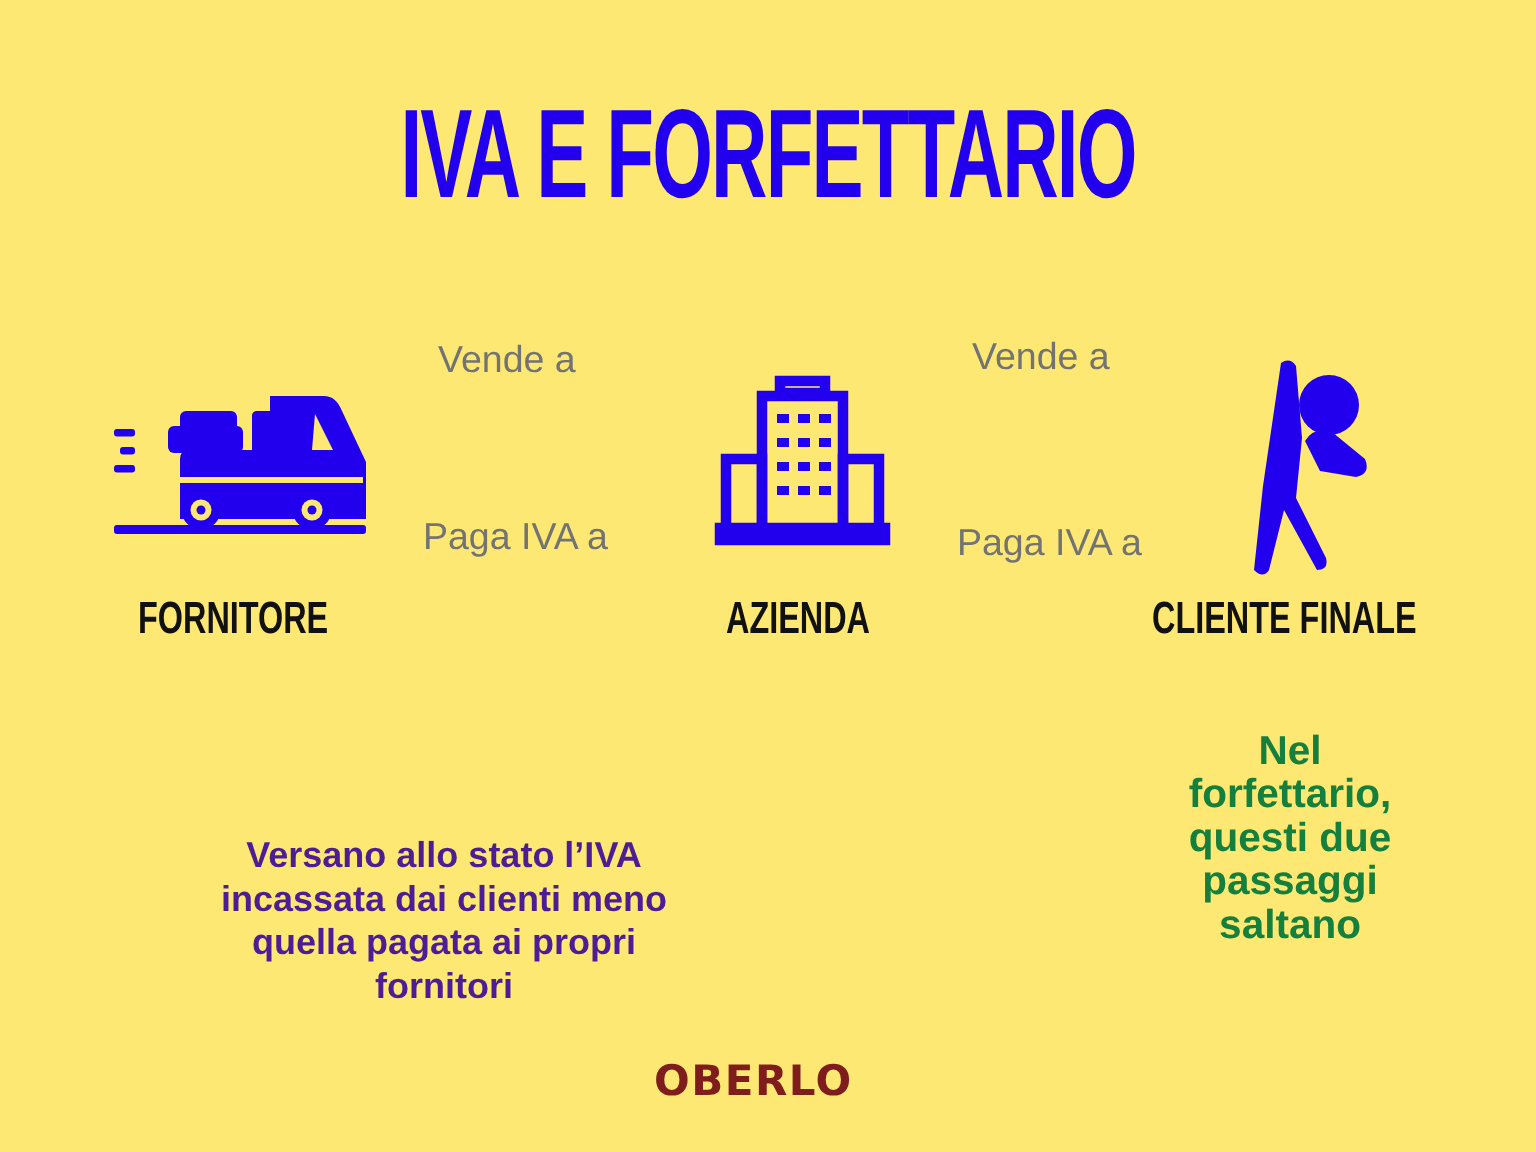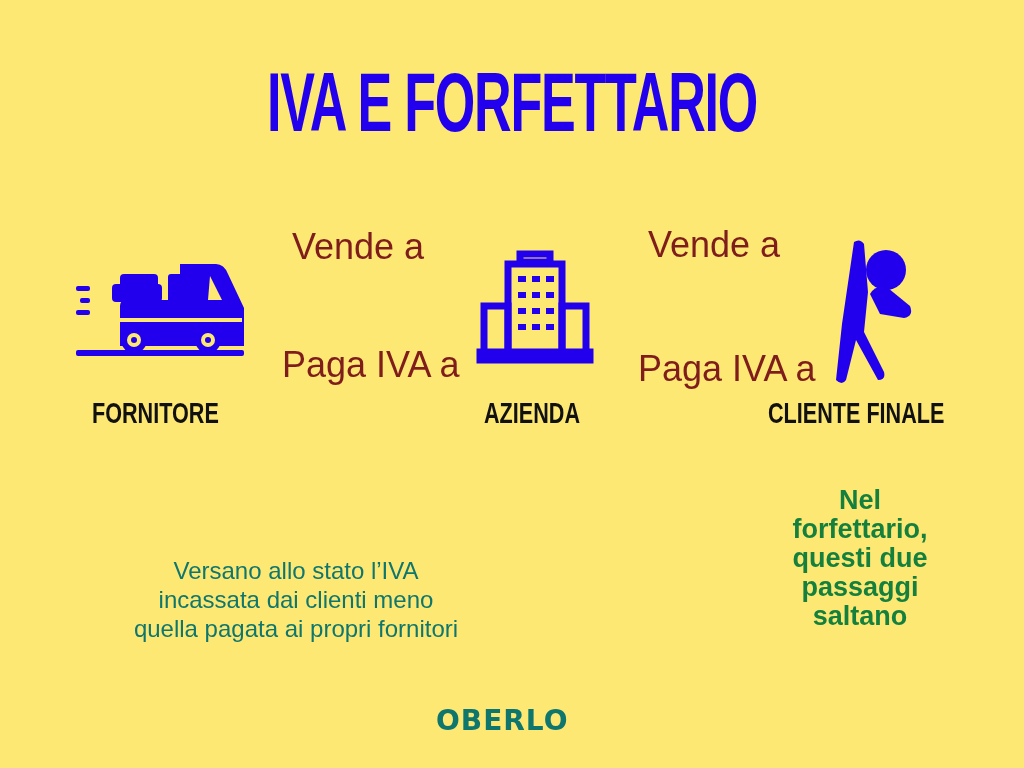--- a/index.html
+++ b/index.html
@@ -1,23 +1,23 @@
 <!DOCTYPE html>
 <html><head>
 <meta charset="utf-8">
 <style>
   html, body { margin:0; padding:0; }
   body { width:1024px; height:768px; background:#fde873; position:relative; overflow:hidden; font-family:"Liberation Sans", sans-serif; }
   .abs { position:absolute; }
   .title { left:0; width:1024px; top:56px; text-align:center; color:#2200ee; font-family:"Liberation Sans", sans-serif; font-weight:bold; font-size:84px; line-height:92px; letter-spacing:-2px; transform:scaleX(0.62); transform-origin:center; }
   .label { font-family:"Liberation Sans", sans-serif; font-weight:bold; color:#111; font-size:30px; letter-spacing:0px; transform:scaleX(0.72); transform-origin:left center; white-space:nowrap; }
-  .arrowtxt { font-size:36px; color:#7f1d1d; white-space:nowrap; }
-  .note { color:#0f766e; font-size:24px; line-height:29px; text-align:center; width:340px; }
+  .arrowtxt { font-size:25px; color:#737373; white-space:nowrap; }
+  .note { color:#4c1d95; font-size:24px; line-height:29px; text-align:center; width:340px;font-weight:bold; }
   .skip { color:#15803d; font-size:27px; font-weight:bold; line-height:29px; text-align:center; width:180px; }
-  .logo { color:#0f766e; font-weight:bold; font-size:28px; letter-spacing:1px; font-family:"DejaVu Sans", sans-serif; }
+  .logo { color:#7f1d1d; font-weight:bold; font-size:28px; letter-spacing:1px; font-family:"DejaVu Sans", sans-serif; }
   svg { position:absolute; overflow:visible; }
 </style>
 </head>
 <body>
 
 <svg width="0" height="0" style="left:0;top:0">
   <g stroke="#111" stroke-width="6" stroke-linecap="round" fill="none">
     <line x1="136" y1="74" x2="152" y2="90"></line>
       <line x1="150" y1="72" x2="140" y2="94"></line>
     <line x1="188" y1="52" x2="194" y2="62"></line>

